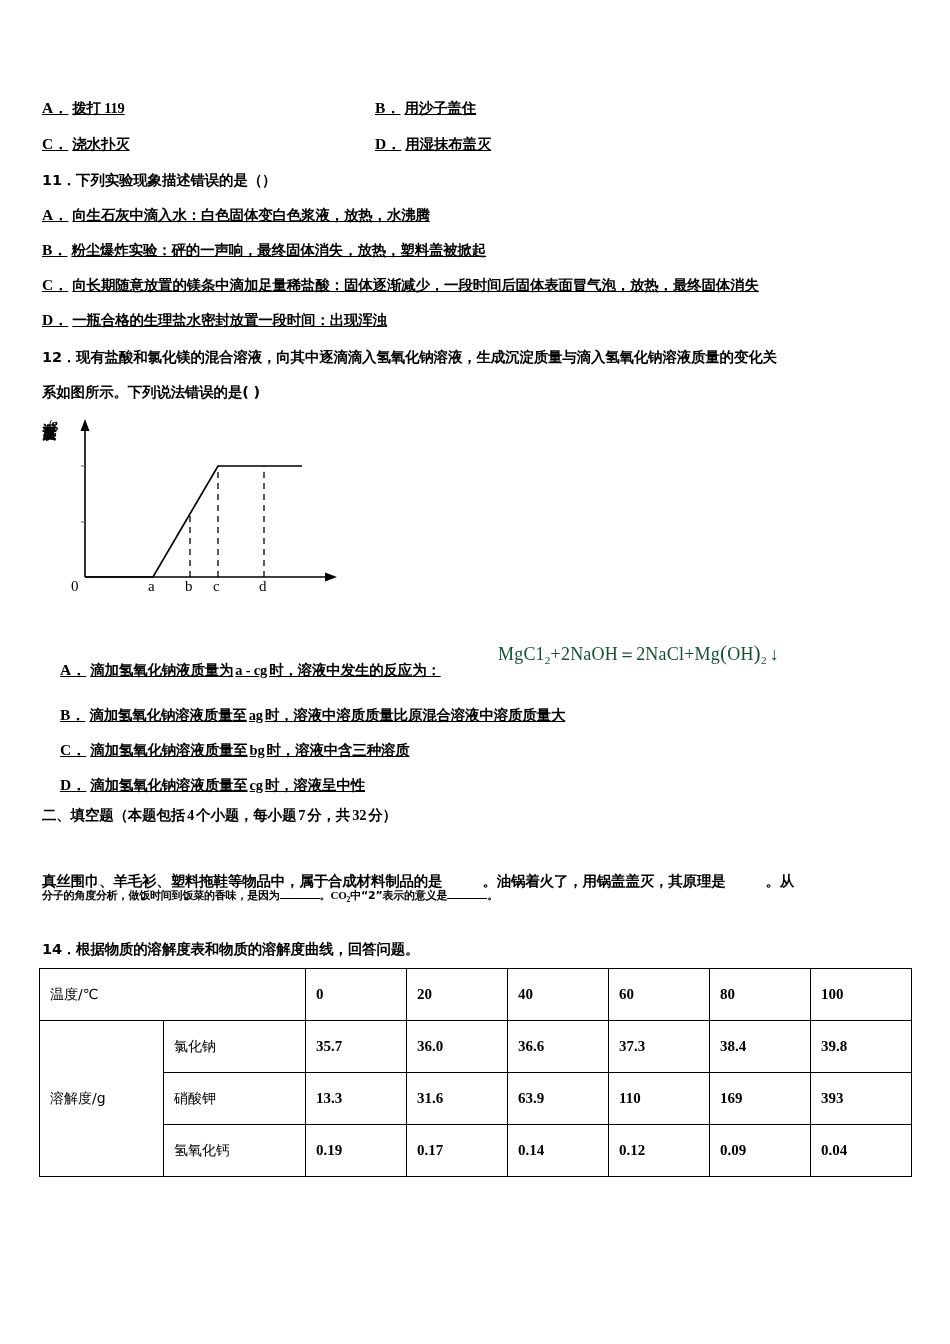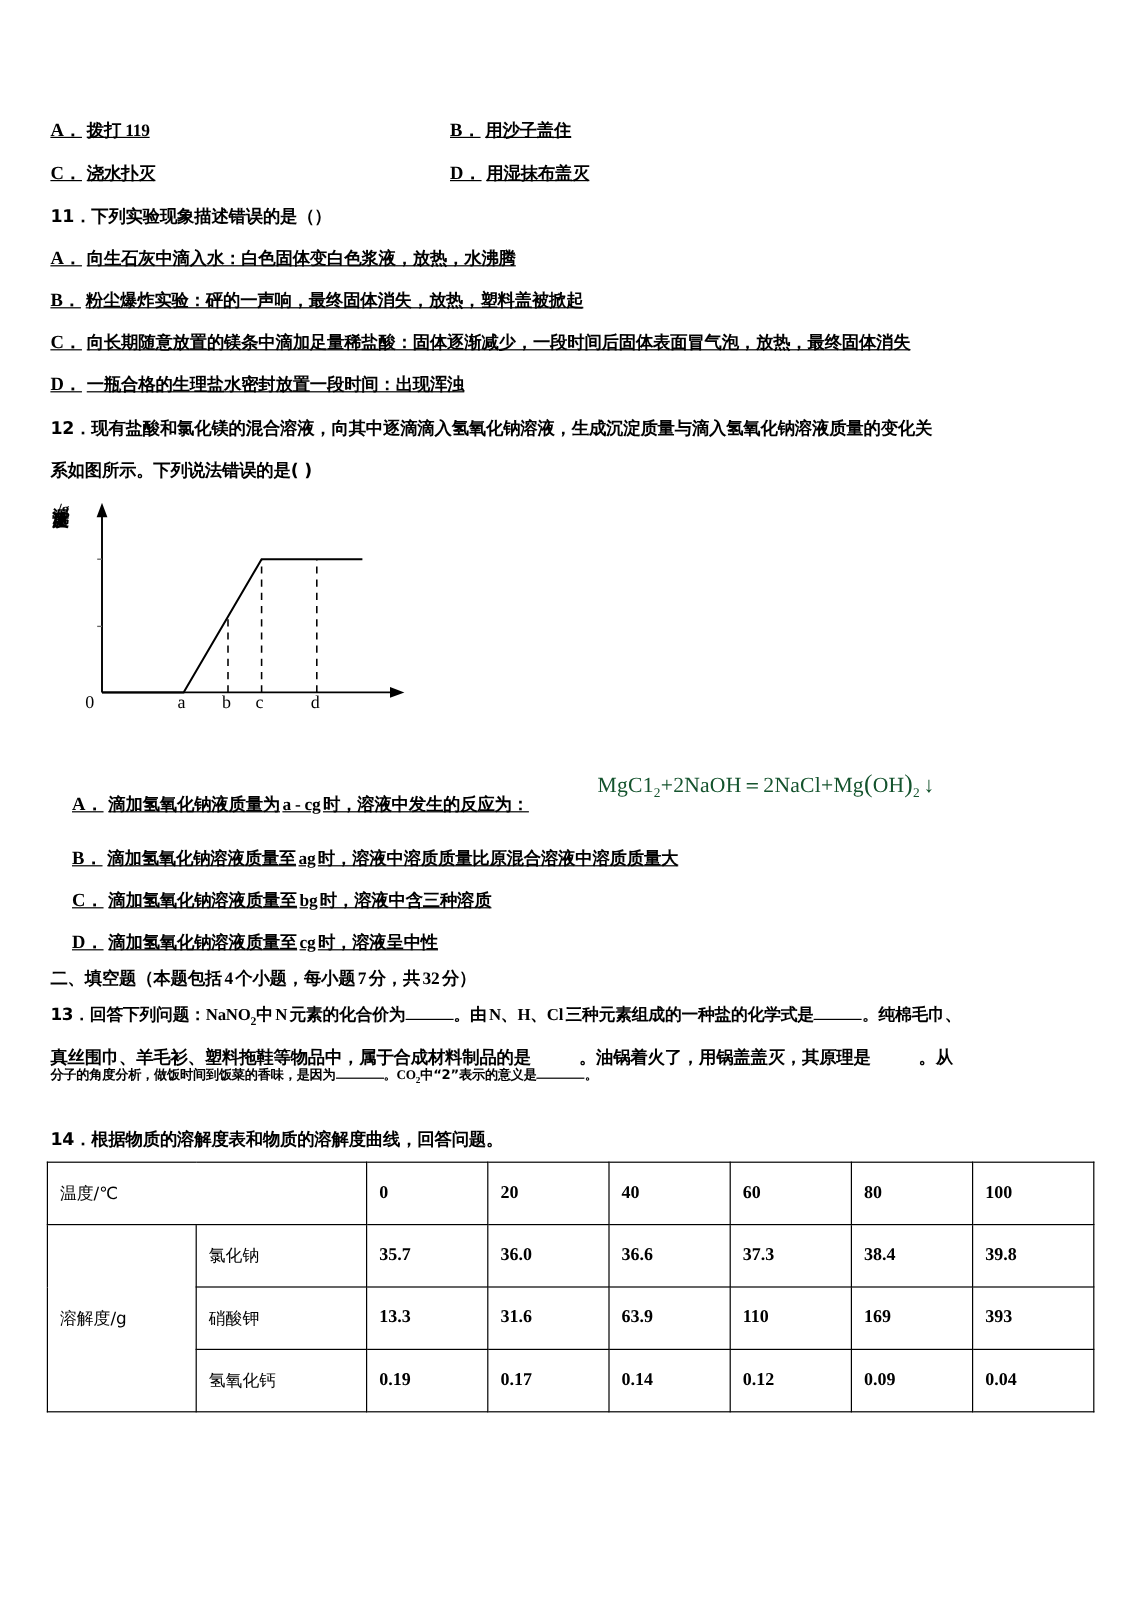--- a/index.html
+++ b/index.html
@@ -234,23 +234,20 @@
     <span class="mark lat">C．</span><span>滴加氢氧化钠溶液质量至</span><span class="lat" style="margin:0 2px;">bg</span><span>时，溶液中含三种溶质</span>
   </div>
   <div class="optrow" style="left:60px; top:775px;">
     <span class="mark lat">D．</span><span>滴加氢氧化钠溶液质量至</span><span class="lat" style="margin:0 2px;">cg</span><span>时，溶液呈中性</span>
   </div>
 
   <div class="qline" style="left:42px; top:806px;">
     <span>二、填空题（本题包括</span><span class="lat" style="margin:0 2px;">4</span><span>个小题，每小题</span><span class="lat" style="margin:0 2px;">7</span><span>分，共</span><span class="lat" style="margin:0 2px;">32</span><span>分）</span>
   </div>
 
-  <div class="qline" style="left:42px; top:836px; font-size:14px;">
-    <span>13．回答下列问题：</span><span class="lat"><span>NaNO</span><sub style="font-size:0.7em;">2</sub></span><span>中</span><span class="lat" style="margin:0 2px;">N</span><span>元素的化合价为</span><span class="blank blank-w1"></span><span>。由</span><span class="lat" style="margin:0 2px;">N、H、Cl</span><span>三种元素组成的一种盐的化学式是</span><span class="blank blank-w1"></span><span>。纯棉毛巾、</span>
-  </div>
 
   <div class="qline" style="left:42px; top:872px; font-size:14.5px;">
     <span>真丝围巾、羊毛衫、塑料拖鞋等物品中，属于合成材料制品的是</span><span class="blank blank-sp"></span><span>。油锅着火了，用锅盖盖灭，其原理是</span><span class="blank blank-sp"></span><span>。从</span>
   </div>
 
   <div class="qline" style="left:42px; top:888px; font-size:11px;">
     <span>分子的角度分析，做饭时间到饭菜的香味，是因为</span><span class="blank blank-w2"></span><span>。</span><span class="lat"><span>CO</span><sub style="font-size:0.7em;">2</sub></span><span>中“2”表示的意义是</span><span class="blank blank-w2"></span><span>。</span>
   </div>
 
   <div class="qline" style="left:42px; top:940px;">14．根据物质的溶解度表和物质的溶解度曲线，回答问题。</div>

